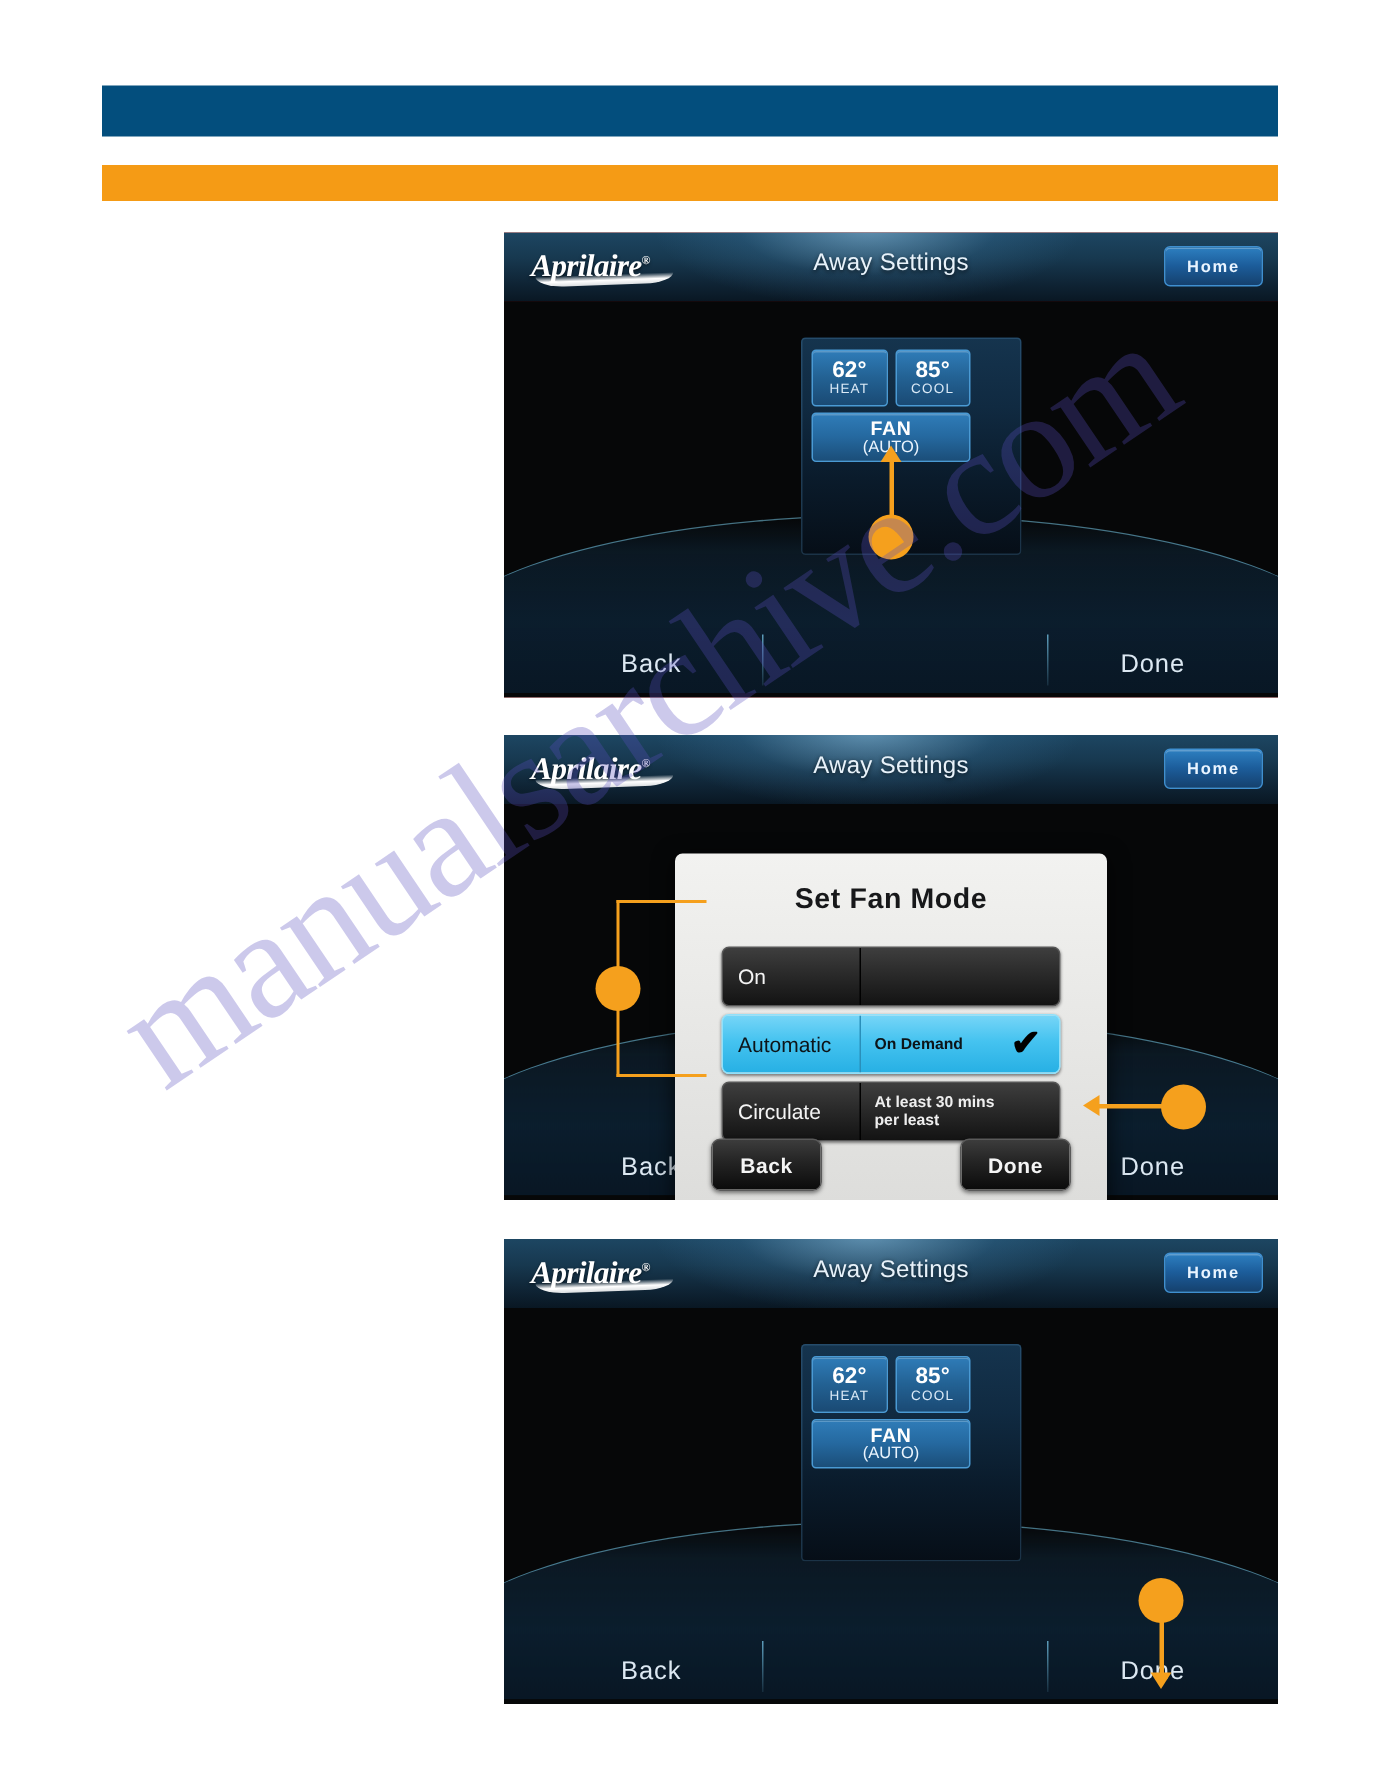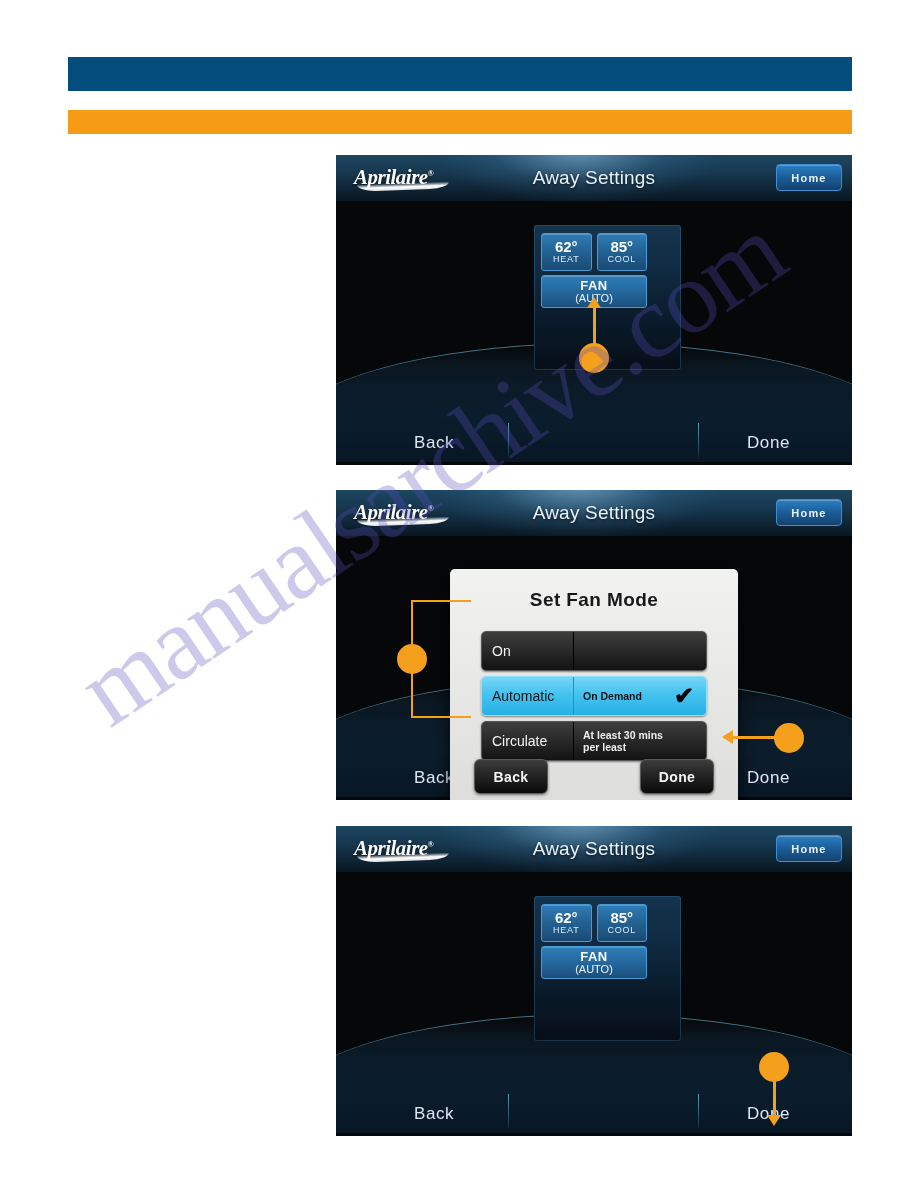--- a/index.html
+++ b/index.html
@@ -97,21 +97,21 @@
     border-radius: 0 0 60px 60px / 0 0 22px 22px;
     background: linear-gradient(180deg, rgba(255,255,255,0.0) 0%, #ffffff 55%, rgba(255,255,255,0.85) 100%);
     transform: rotate(-2deg);
   }
   .sc-title {
     position: absolute;
     left: 0; top: 12px;
     width: 100%;
     text-align: center;
     font-family: "Liberation Sans", sans-serif;
-    font-size: 19px;
+    font-size: 16px;
     font-weight: 300;
     color: #e8f2fa;
     letter-spacing: 0.2px;
     text-shadow: 0 1px 3px rgba(0,0,0,0.7);
   }
   .home-btn {
     position: absolute;
     right: 10px; top: 9px;
     width: 64px; height: 25px;
     border-radius: 4px;

